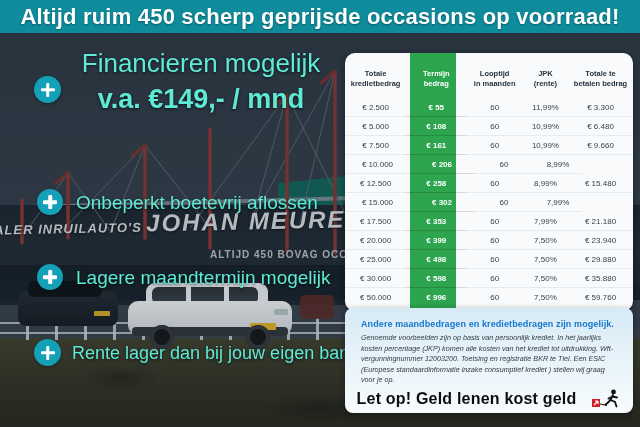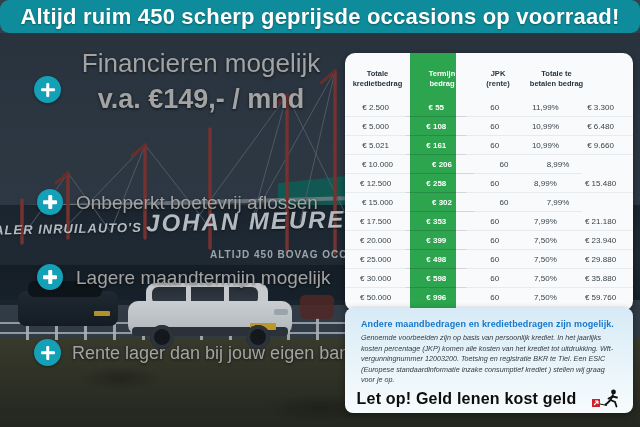--- a/index.html
+++ b/index.html
@@ -1,21 +1,21 @@
 <!DOCTYPE html>
 <html><head>
 <meta charset="utf-8">
 <style>
   html,body{margin:0;padding:0;background:#111;}
   .stage{position:relative;width:640px;height:427px;overflow:hidden;
          font-family:"Liberation Sans",sans-serif;background:#333f4b;}
 
   
   .banner{position:absolute;left:0;top:0;width:640px;height:33px;background:#0e8c9b;
-          display:flex;align-items:center;justify-content:center;z-index:30;border-radius:9px;}
+          display:flex;align-items:center;justify-content:center;z-index:30;}
   .banner span{color:#fff;font-size:22px;font-weight:bold;letter-spacing:.2px;
                text-shadow:0 1px 2px rgba(0,0,0,.35);white-space:nowrap;}
 
   
   .scene{position:absolute;left:0;top:33px;width:640px;height:394px;
          background:linear-gradient(#2e3944 0%,#343f4b 45%,#39434e 55%);}
   .building{position:absolute;left:0;top:172px;width:640px;height:95px;
             background:linear-gradient(#1d2731,#232d37 55%,#18212a);}
   .roofline{position:absolute;left:0;top:168px;width:345px;height:4px;
             background:#8d979e;transform:rotate(-1.6deg);opacity:.8;}
@@ -58,21 +58,21 @@
               background:#30363c;}
   .suv .wheel{position:absolute;top:42px;width:24px;height:24px;border-radius:50%;
               background:#15181b;box-shadow:inset 0 0 0 4px #34393f;}
   .suv .light{position:absolute;left:146px;top:26px;width:14px;height:6px;border-radius:2px;
               background:#b9c2c8;}
   .suv .plate{position:absolute;left:122px;top:40px;width:26px;height:7px;border-radius:1px;
               background:#e3b427;}
   .dim{position:absolute;inset:0;background:rgba(16,26,40,.18);}
 
   
-  .feature{position:absolute;z-index:20;color:#a3a3a3;text-shadow:0 1px 3px rgba(0,0,0,.65);}
+  .feature{position:absolute;z-index:20;color:#5eead4;text-shadow:0 1px 3px rgba(0,0,0,.65);}
   .plus{position:absolute;border-radius:50%;background:#14a0b6;z-index:20;
         box-shadow:0 1px 3px rgba(0,0,0,.4);}
   .plus:before,.plus:after{content:"";position:absolute;background:#fff;border-radius:1px;}
   .plus:before{left:50%;top:50%;width:14px;height:3.5px;transform:translate(-50%,-50%);}
   .plus:after{left:50%;top:50%;width:3.5px;height:14px;transform:translate(-50%,-50%);}
   .f1{left:62px;top:48px;width:278px;text-align:center;}
   .f1 .l1{font-size:26px;font-weight:400;}
   .f1 .l2{font-size:27px;font-weight:bold;margin-top:5px;}
   .f-line{font-size:19px;white-space:nowrap;}
 
@@ -187,20 +187,22 @@
   <div class="feature f-line" style="left:72px;top:343px;font-size:18px">Rente lager dan bij jouw eigen bank</div>
 
   <div class="card1">
     <div class="green-strip"></div>
     <div class="ftable">
       <div class="thead">
           <div class="th c0">Totale
 kredietbedrag</div>
           <div class="th c1">Termijn
 bedrag</div>
+          <div class="th c2">Looptijd
+in maanden</div>
           <div class="th c3">JPK
 (rente)</div>
           <div class="th c4">Totale te
 betalen bedrag</div>
         </div>
       <div class="tbody">
           <div class="tr">
             <div class="td c0">€ 2.500</div>
             <div class="td c1">€ 55</div>
             <div class="td c2">60</div>
@@ -208,21 +210,21 @@
             <div class="td c4">€ 3.300</div>
           </div>
           <div class="tr">
             <div class="td c0">€ 5.000</div>
             <div class="td c1">€ 108</div>
             <div class="td c2">60</div>
             <div class="td c3">10,99%</div>
             <div class="td c4">€ 6.480</div>
           </div>
           <div class="tr">
-            <div class="td c0">€ 5.021</div>
+            <div class="td c0">€ 7.500</div>
             <div class="td c1">€ 161</div>
             <div class="td c2">60</div>
             <div class="td c3">10,99%</div>
             <div class="td c4">€ 9.660</div>
           </div>
           <div class="tr">
             <div class="td c0">€ 10.000</div>
             <div class="td c1">€ 206</div>
             <div class="td c2">60</div>
             <div class="td c3">8,99%</div>

